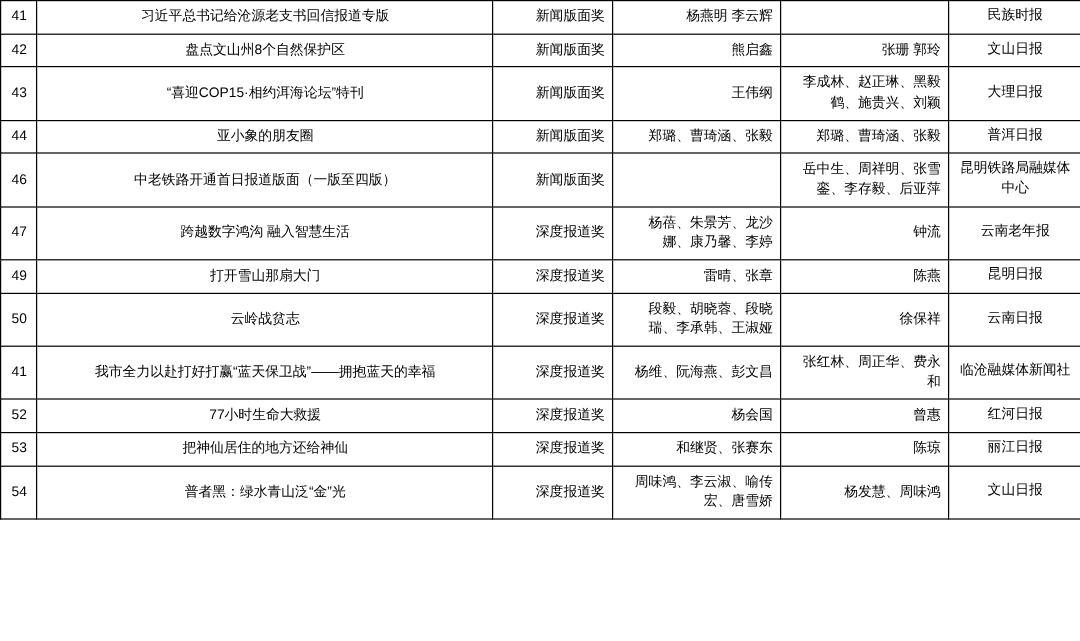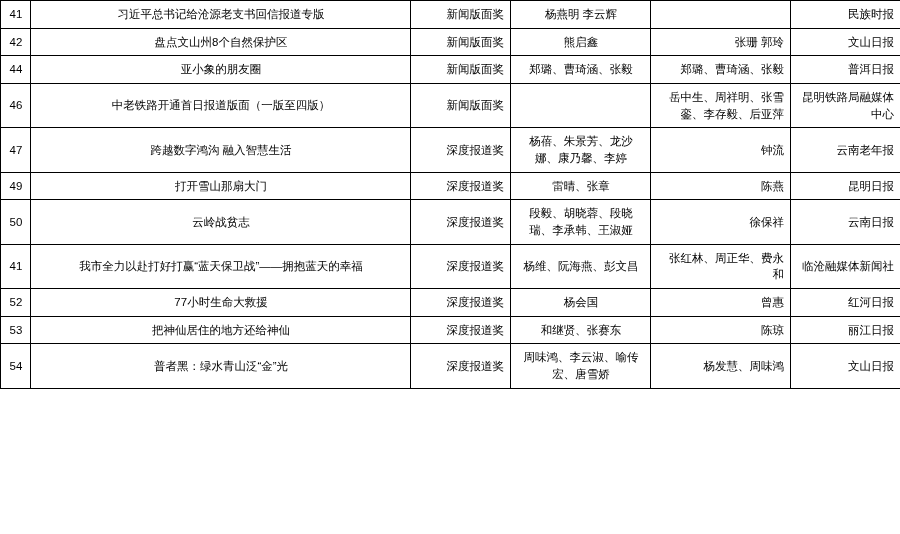--- a/index.html
+++ b/index.html
@@ -42,23 +42,23 @@
   col.c-a2     { width: 140px; }
   col.c-unit   { width: 110px; }
 
   td.no {
     text-align: center;
     padding-left: 0;
     padding-right: 0;
   }
   td.title { text-align: center; }
   td.cat   { text-align: right; }
-  td.a1    { text-align: center; }
+  td.a1    { text-align: right; }
   td.a2    { text-align: right; }
-  td.unit  { text-align: right; }
+  td.unit  { text-align: center; font-family: Liberation Mono, monospace; }
 </style>
 </head>
 <body>
 
 <div class="sheet">
   <table class="award-table">
     <colgroup>
       <col class="c-no">
       <col class="c-title">
       <col class="c-cat">
@@ -75,20 +75,28 @@
         <td class="a2"></td>
         <td class="unit">民族时报</td>
       </tr>
       <tr>
         <td class="no">42</td>
         <td class="title">盘点文山州8个自然保护区</td>
         <td class="cat">新闻版面奖</td>
         <td class="a1">熊启鑫</td>
         <td class="a2">张珊  郭玲</td>
         <td class="unit">文山日报</td>
+      </tr>
+      <tr>
+        <td class="no">43</td>
+        <td class="title">“喜迎COP15·相约洱海论坛”特刊</td>
+        <td class="cat">新闻版面奖</td>
+        <td class="a1">王伟纲</td>
+        <td class="a2">李成林、赵正琳、黑毅鹤、施贵兴、刘颖</td>
+        <td class="unit">大理日报</td>
       </tr>
       <tr>
         <td class="no">44</td>
         <td class="title">亚小象的朋友圈</td>
         <td class="cat">新闻版面奖</td>
         <td class="a1">郑璐、曹琦涵、张毅</td>
         <td class="a2">郑璐、曹琦涵、张毅</td>
         <td class="unit">普洱日报</td>
       </tr>
       <tr>

